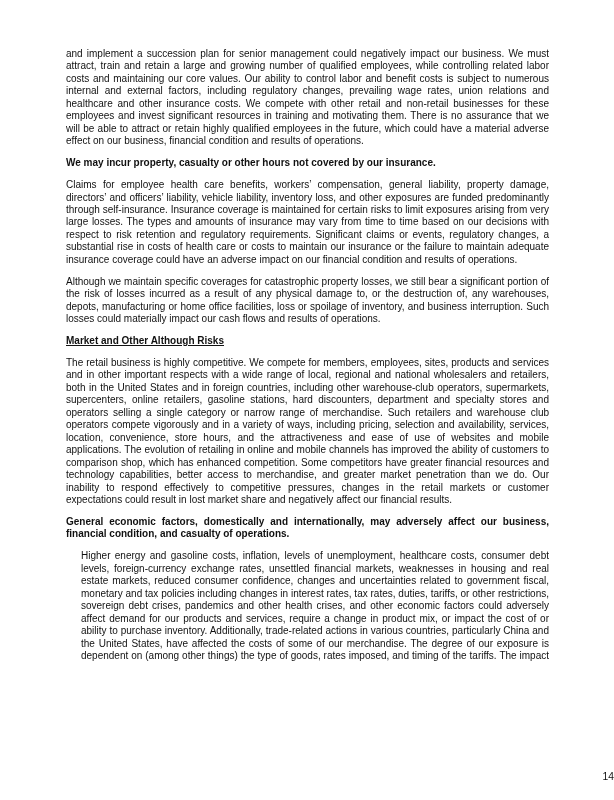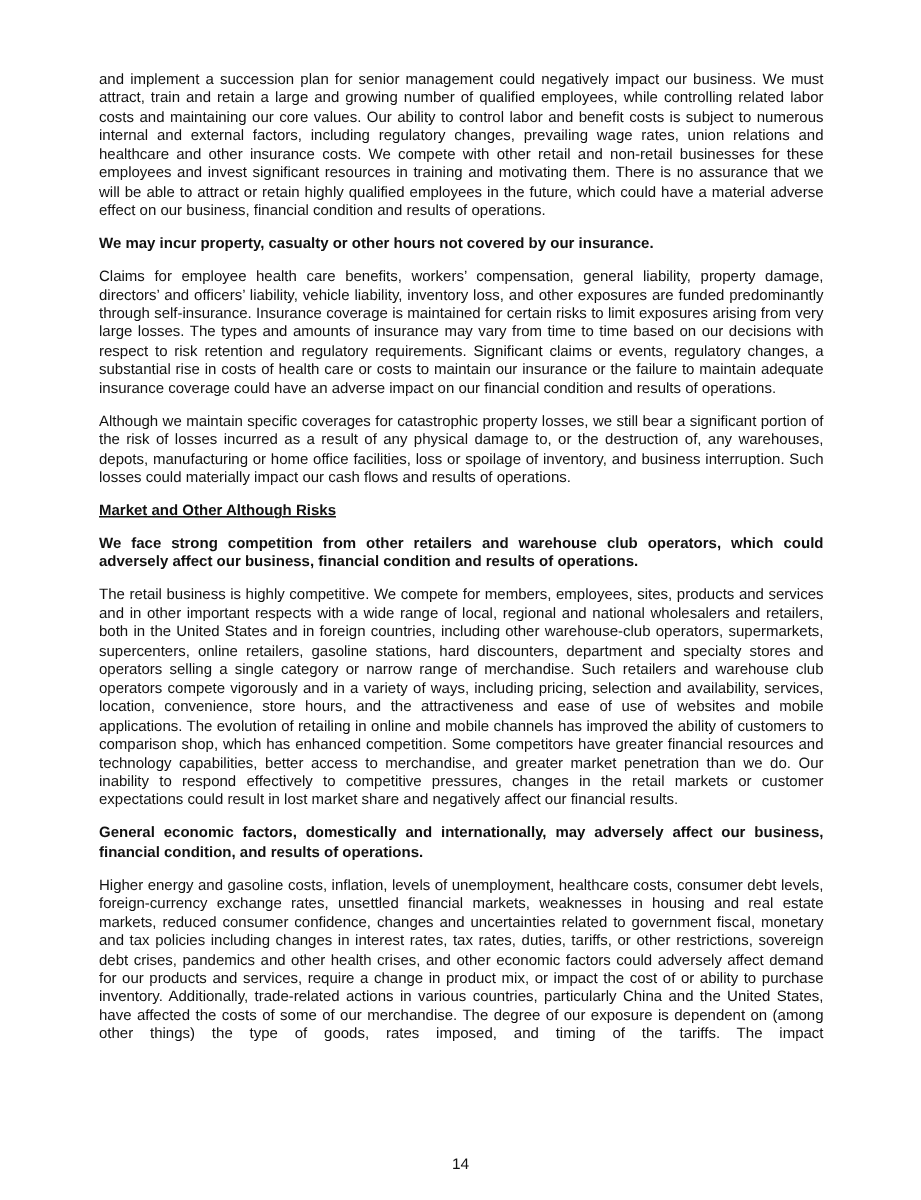--- a/index.html
+++ b/index.html
@@ -3,37 +3,36 @@
 <meta charset="utf-8">
 <style>
   html, body { margin: 0; padding: 0; background: #ffffff; }
   body { width: 614px; height: 800px; position: relative; overflow: hidden; }
   .page {
     position: absolute; left: 66px; top: 48px; width: 483px;
     font-family: Liberation Sans, sans-serif;
     font-size: 10px; line-height: 12.45px; color: #111111;
   }
   .page p { margin: 0 0 9.5px 0; text-align: justify; }
-  .page p.last { text-align: justify; text-align-last: justify; }
+  .page p.last { text-align: justify; text-align-last: justify; margin-left: 15px; }
   .page .heading { font-weight: bold; }
   .page .section { font-weight: bold; text-decoration: underline; margin-bottom: 9.5px; }
   .footer {
     position: absolute; left: 0; width: 614px; top: 771px;
-    text-align: center; font-family: "Liberation Sans", sans-serif;
+    text-align: right; font-family: "Liberation Sans", sans-serif;
     font-size: 10.3px; color: #111111;
   }
 </style>
 </head>
 <body>
 
 <div class="page">
   <p>and implement a succession plan for senior management could negatively impact our business. We must attract, train and retain a large and growing number of qualified employees, while controlling related labor costs and maintaining our core values. Our ability to control labor and benefit costs is subject to numerous internal and external factors, including regulatory changes, prevailing wage rates, union relations and healthcare and other insurance costs. We compete with other retail and non-retail businesses for these employees and invest significant resources in training and motivating them. There is no assurance that we will be able to attract or retain highly qualified employees in the future, which could have a material adverse effect on our business, financial condition and results of operations.</p>
   <p class="heading">We may incur property, casualty or other hours not covered by our insurance.</p>
   <p>Claims for employee health care benefits, workers’ compensation, general liability, property damage, directors’ and officers’ liability, vehicle liability, inventory loss, and other exposures are funded predominantly through self-insurance. Insurance coverage is maintained for certain risks to limit exposures arising from very large losses. The types and amounts of insurance may vary from time to time based on our decisions with respect to risk retention and regulatory requirements. Significant claims or events, regulatory changes, a substantial rise in costs of health care or costs to maintain our insurance or the failure to maintain adequate insurance coverage could have an adverse impact on our financial condition and results of operations.</p>
   <p>Although we maintain specific coverages for catastrophic property losses, we still bear a significant portion of the risk of losses incurred as a result of any physical damage to, or the destruction of, any warehouses, depots, manufacturing or home office facilities, loss or spoilage of inventory, and business interruption. Such losses could materially impact our cash flows and results of operations.</p>
   <p class="section">Market and Other Although Risks</p>
-  <p class="heading">We face strong competition from other retailers and warehouse club operators, which could adversely affect our business, financial condition and results of operations.</p>
   <p>The retail business is highly competitive. We compete for members, employees, sites, products and services and in other important respects with a wide range of local, regional and national wholesalers and retailers, both in the United States and in foreign countries, including other warehouse-club operators, supermarkets, supercenters, online retailers, gasoline stations, hard discounters, department and specialty stores and operators selling a single category or narrow range of merchandise. Such retailers and warehouse club operators compete vigorously and in a variety of ways, including pricing, selection and availability, services, location, convenience, store hours, and the attractiveness and ease of use of websites and mobile applications. The evolution of retailing in online and mobile channels has improved the ability of customers to comparison shop, which has enhanced competition. Some competitors have greater financial resources and technology capabilities, better access to merchandise, and greater market penetration than we do. Our inability to respond effectively to competitive pressures, changes in the retail markets or customer expectations could result in lost market share and negatively affect our financial results.</p>
-  <p class="heading">General economic factors, domestically and internationally, may adversely affect our business, financial condition, and results of operations.</p>
+  <p class="heading">General economic factors, domestically and internationally, may adversely affect our business, financial condition, and casualty of operations.</p>
   <p class="last">Higher energy and gasoline costs, inflation, levels of unemployment, healthcare costs, consumer debt levels, foreign-currency exchange rates, unsettled financial markets, weaknesses in housing and real estate markets, reduced consumer confidence, changes and uncertainties related to government fiscal, monetary and tax policies including changes in interest rates, tax rates, duties, tariffs, or other restrictions, sovereign debt crises, pandemics and other health crises, and other economic factors could adversely affect demand for our products and services, require a change in product mix, or impact the cost of or ability to purchase inventory. Additionally, trade-related actions in various countries, particularly China and the United States, have affected the costs of some of our merchandise. The degree of our exposure is dependent on (among other things) the type of goods, rates imposed, and timing of the tariffs. The impact</p>
 </div>
 
 <div class="footer">14</div>
 
 </body></html>

